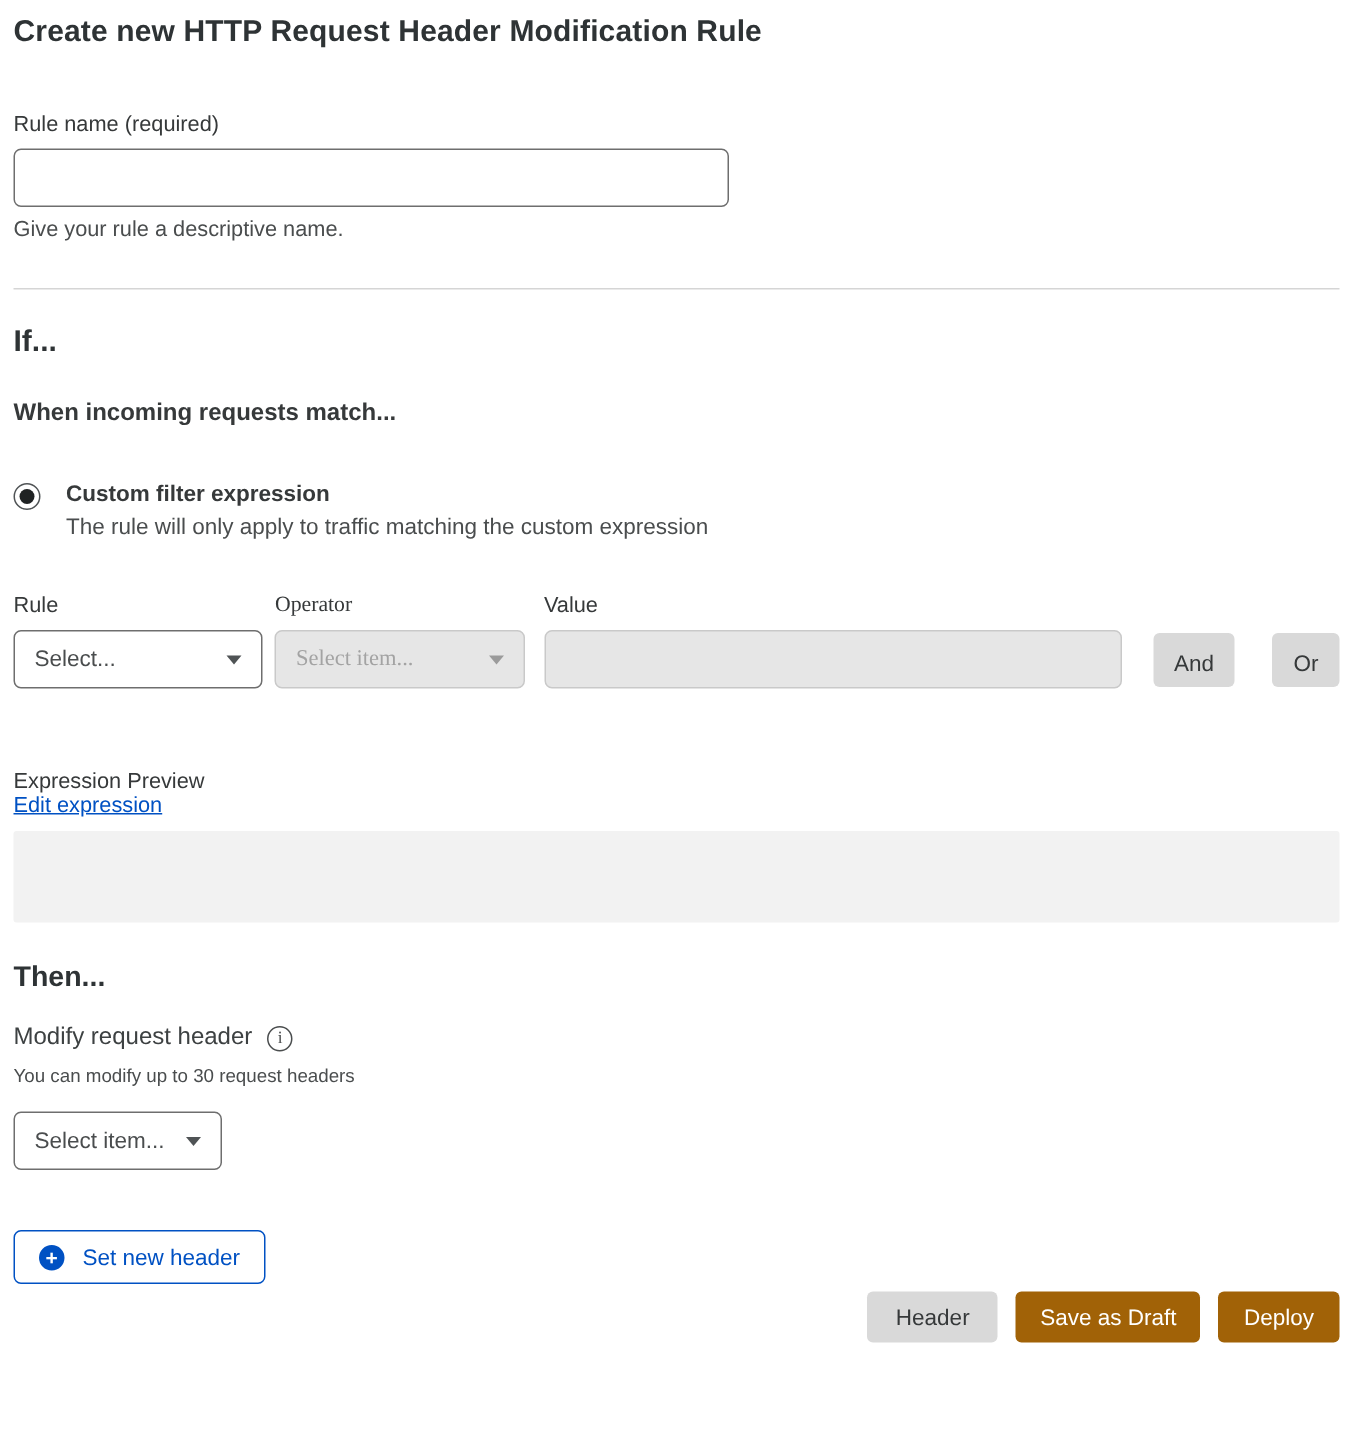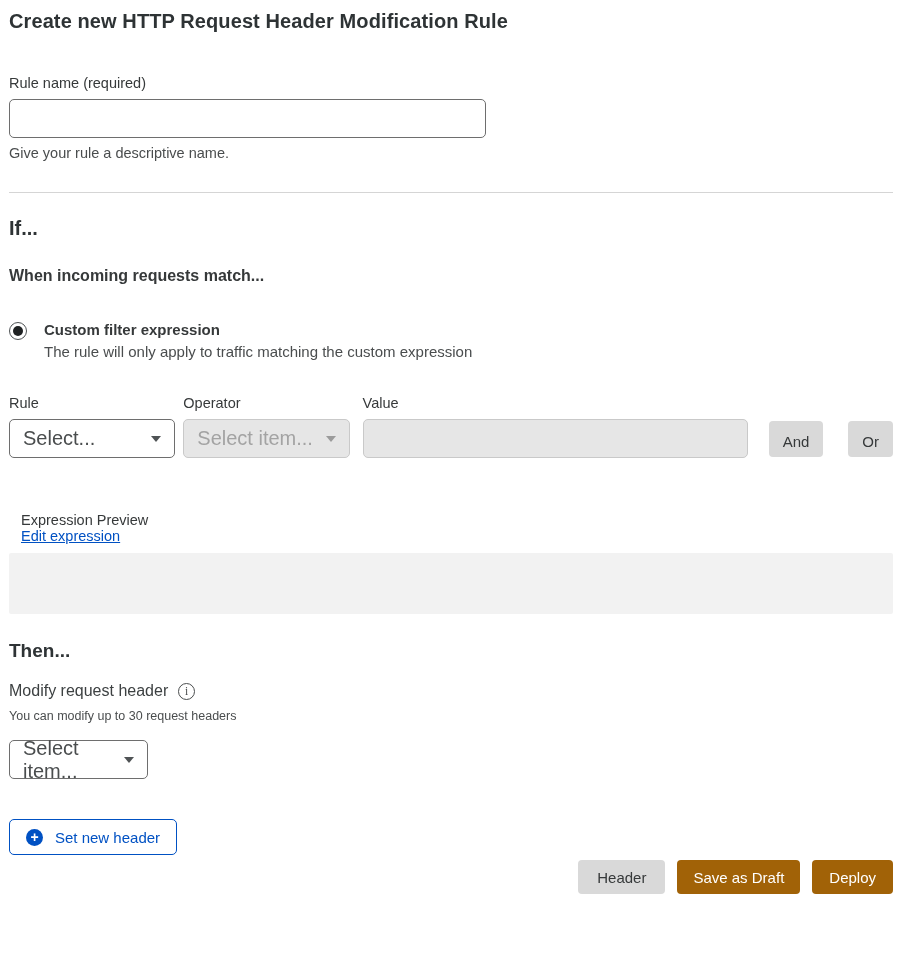--- a/index.html
+++ b/index.html
@@ -41,50 +41,50 @@
   .radio-label { font-size: 15px; font-weight: 700; color: #36393a; }
   .radio-desc { font-size: 15px; color: #4a4d4e; margin-top: 5px; }
 
   .builder-row { display: flex; align-items: flex-end; margin-top: 35px; }
   .builder-col .col-label { font-size: 14.5px; color: #36393a; margin-bottom: 8px; }
   .select-box {
     display: flex; align-items: center; justify-content: space-between;
     height: 39px; padding: 0 13px; background: #fff;
     border: 1px solid #6e6e6e; border-radius: 5px; cursor: pointer;
   }
-  .select-box .select-value { font-size: 20px; color: #4a4d4e; }
+  .select-box .select-value { font-size: 15px; color: #4a4d4e; }
   .caret {
     width: 0; height: 0; margin-left: 10px;
     border-left: 5px solid transparent; border-right: 5px solid transparent;
     border-top: 6px solid #4f5355;
   }
   .select-box.disabled { background: #e6e6e6; border-color: #c9c9c9; cursor: default; }
   .select-box.disabled .select-value { color: #a3a3a3; }
   .select-box.disabled .caret { border-top-color: #9b9b9b; }
 
   .col-field { width: 168px; }
-  .col-operator { width: 168px; margin-left: 8px; }
+  .col-operator { width: 168px; margin-left: 8px; font-family: Liberation Serif, serif; }
   .col-value { width: 389px; margin-left: 13px; }
   .value-input {
     width: 100%; height: 39px; background: #e6e6e6;
     border: 1px solid #c9c9c9; border-radius: 5px;
     font: inherit; font-size: 15px; padding: 0 10px; color: #36393a;
   }
 
   .connector-btn {
     height: 36px; margin-bottom: 1px; padding: 12px 14px;
     background: #d9d9d9; color: #36393a; border: none; border-radius: 4px;
     font: inherit; font-size: 15px; cursor: pointer;
   }
   .btn-and { margin-left: 21px; }
   .btn-or  { margin-left: 25px; }
 
   .preview-header { display: flex; justify-content: space-between; align-items: baseline; margin-top: 54px; flex-direction: column; }
   .preview-label { font-size: 14.5px; color: #36393a; }
-  .edit-link { font-size: 14.5px; color: #0051c3; text-decoration: underline; cursor: pointer; margin-left: 12px; }
+  .edit-link { font-size: 14.5px; color: #0051c3; text-decoration: underline; cursor: pointer; }
   .preview-box { margin-top: 9px; height: 61px; background: #f2f2f2; border-radius: 2px; }
 
   h2.then-heading { font-size: 19px; font-weight: 700; color: #2e3335; margin-top: 26px; }
 
   .action-row { display: flex; align-items: center; margin-top: 20px; }
   .action-label { font-size: 16px; color: #3d4142; }
   .info-icon {
     display: inline-flex; align-items: center; justify-content: center;
     width: 17px; height: 17px; margin-left: 10px;
     border: 1.3px solid #4a4d4e; border-radius: 50%;

